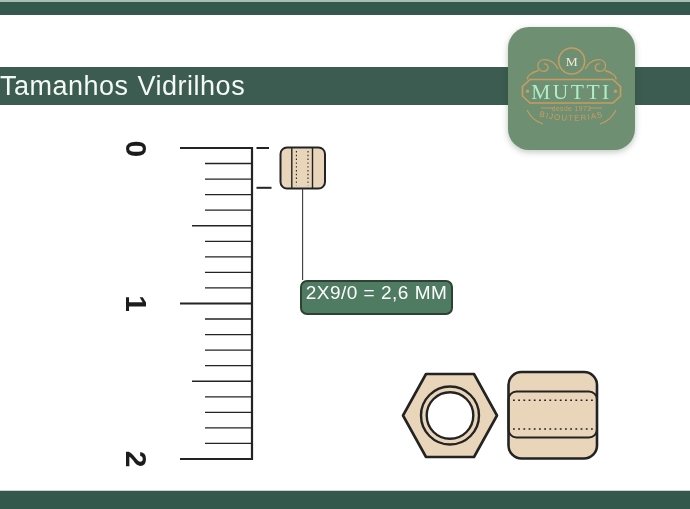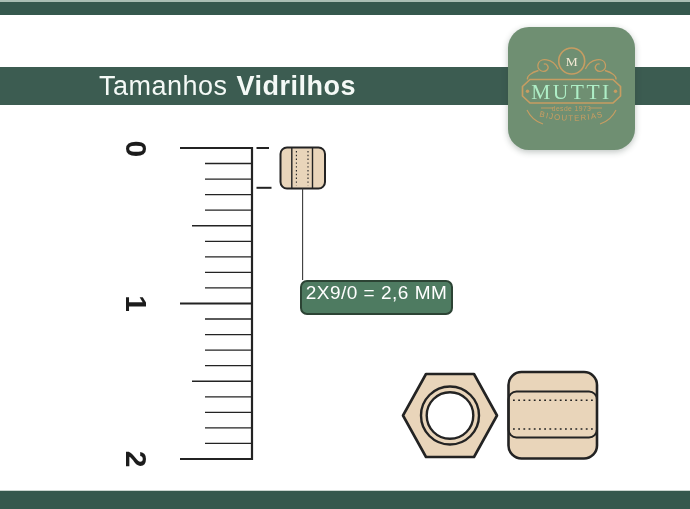--- a/index.html
+++ b/index.html
@@ -14,25 +14,25 @@
   .bottom-bar{
     position:absolute;left:0;top:490px;width:690px;height:19px;
     background:var(--bar-green);border-top:1.5px solid #c9d4ce;
   }
   .banner{
     position:absolute;left:0;top:67px;width:690px;height:38px;
     background:var(--banner-green);z-index:1;
   }
   .banner-text{
     position:absolute;left:0;top:67px;width:455px;height:38px;z-index:2;
-    display:flex;align-items:center;justify-content:center;
+    display:flex;align-items:center;
     color:#f4f9f6;font-size:27px;letter-spacing:.5px;white-space:nowrap;
   }
   .banner-text .t-light{font-weight:400;}
-  .banner-text .t-bold{font-weight:700;margin-left:9px;}
+  .banner-text .t-bold{font-weight:400;margin-left:9px;}
   .logo{
     position:absolute;left:508px;top:27px;width:127px;height:123px;
     background:var(--logo-green);border-radius:21px;z-index:3;
     box-shadow:0 2px 6px rgba(40,60,50,.3);
   }
   .logo svg{display:block;}
   .gold-stroke{stroke:var(--gold);fill:none;}
   .diagram{position:absolute;left:0;top:0;z-index:1;}
   .ink{stroke:var(--outline);}
   .tan{fill:var(--bead-tan);stroke:var(--outline);}

